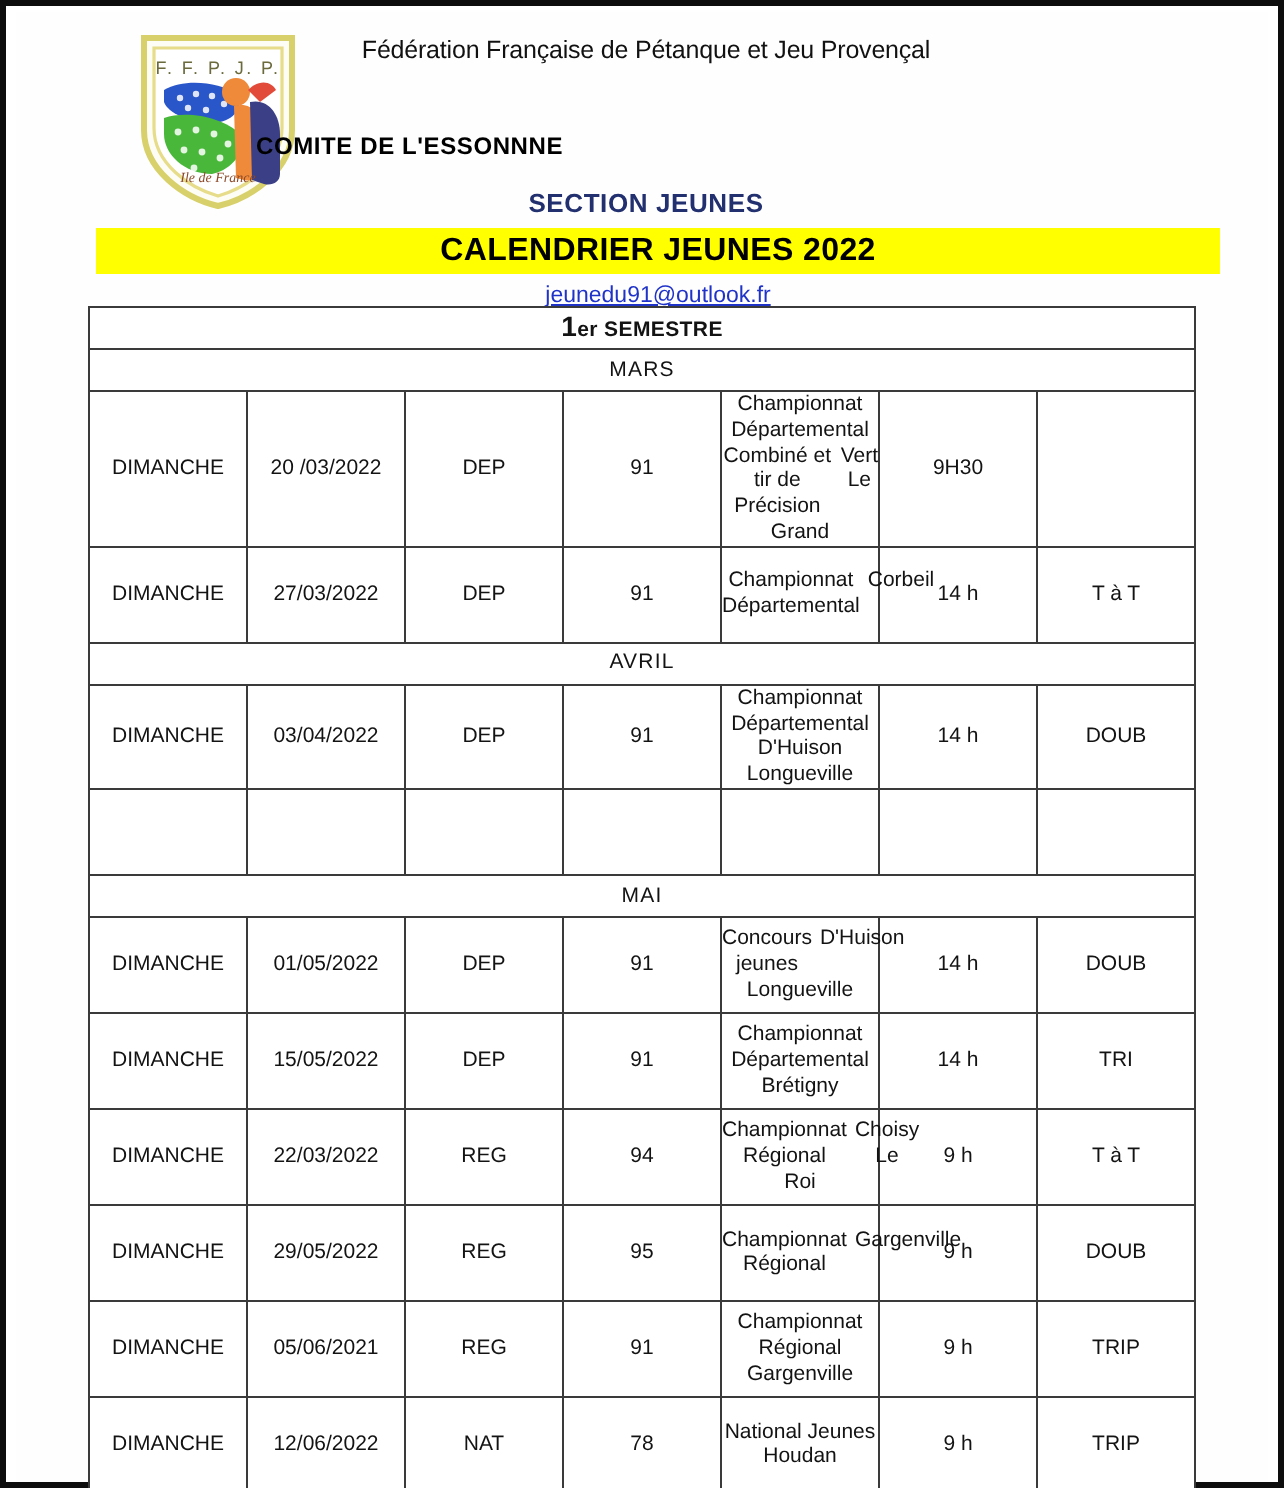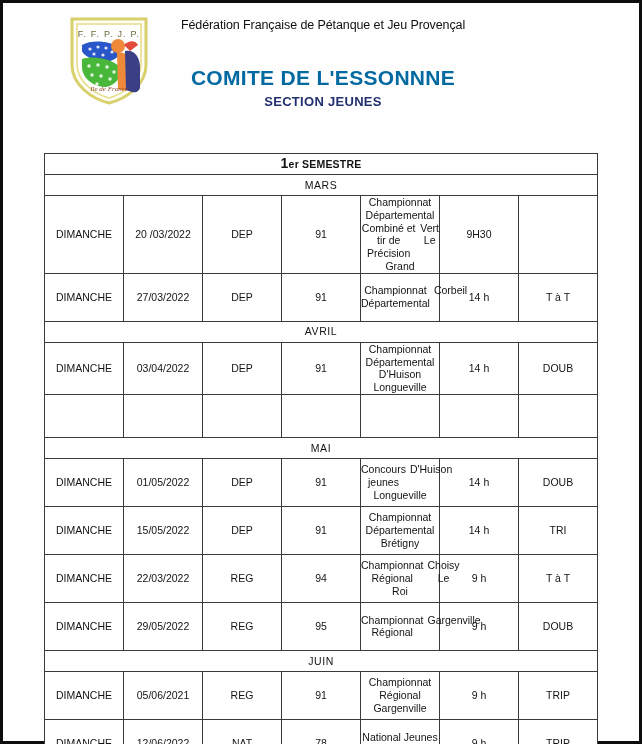--- a/index.html
+++ b/index.html
@@ -69,24 +69,23 @@
     font-size: 12.5px;
     font-weight: bold;
     color: #111111;
     letter-spacing: -0.1px;
   }
   .comite {
     position: absolute;
     left: 120px;
     top: 60px;
     width: 390px;
-    text-align: center;
-    font-size: 21px;
-    font-weight: bold;
-    color: #0369a1;
+    font-size: 12px;
+    font-weight: bold;
+    color: #000000;
     letter-spacing: 0.3px;
   }
   .section-jeunes {
     position: absolute;
     left: 120px;
     top: 88px;
     width: 390px;
     text-align: center;
     font-size: 13px;
     font-weight: bold;
@@ -227,21 +226,27 @@
           <text x="43" y="76" text-anchor="middle" font-family="Liberation Serif, serif" font-size="7" font-style="italic" fill="#8c4a2a">Ile de France</text>
         </svg>
       </div>
 
 
       <div class="fed-line1">Fédération Française de Pétanque et Jeu Provençal</div>
       <div class="comite">COMITE DE L'ESSONNNE</div>
       <div class="section-jeunes">SECTION JEUNES</div>
     </div>
 
-
+    <div class="banner">
+      <span class="banner-text">CALENDRIER JEUNES 2022</span>
+    </div>
+
+    <div class="email-row">
+      <span class="email-link">jeunedu91@outlook.fr</span>
+    </div>
 
     <div class="cal-wrap">
       <table class="cal">
         <tbody id="cal-body">
             <tr class="semestre-row">
               <td colspan="7"><span class="sem-1">1</span><span>er SEMESTRE</span></td>
             </tr>
             <tr class="month-row">
               <td colspan="7">MARS</td>
             </tr>
@@ -351,23 +356,20 @@
               <td class="c-dept">95</td>
               <td class="c-event">
                 <span class="ev-split">
                   <span>Championnat Régional</span>
                   <span>Gargenville</span>
                 </span>
               </td>
               <td class="c-time">9 h</td>
               <td class="c-type">DOUB</td>
             </tr>
-            <tr class="month-row">
-              <td colspan="7">JUIN</td>
-            </tr>
             <tr class="data-row">
               <td class="c-day">DIMANCHE</td>
               <td class="c-date">05/06/2021</td>
               <td class="c-level">REG</td>
               <td class="c-dept">91</td>
               <td class="c-event">
                 <span class="ev-line ev-center">Championnat Régional</span>
                 <span class="ev-line ev-center">Gargenville</span>
               </td>
               <td class="c-time">9 h</td>

